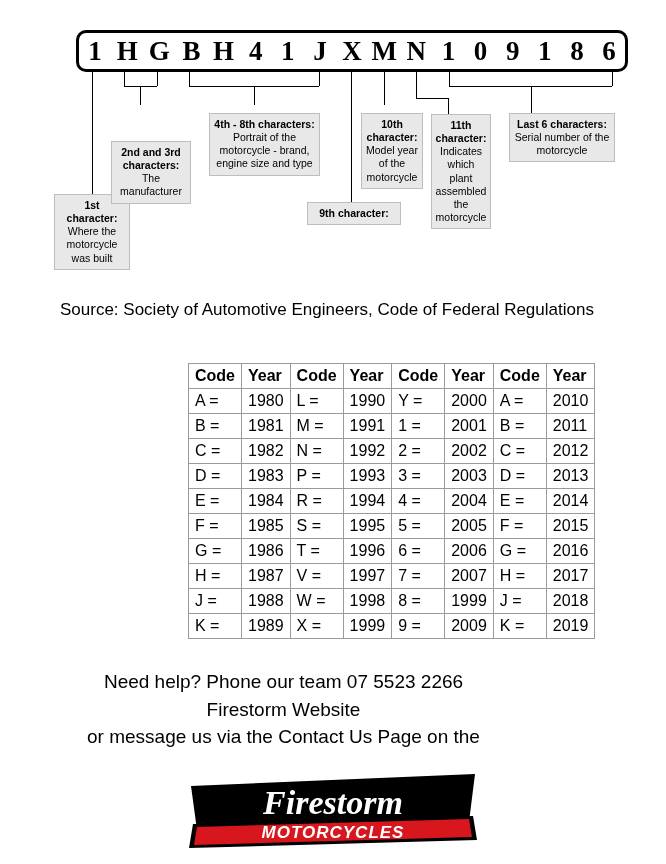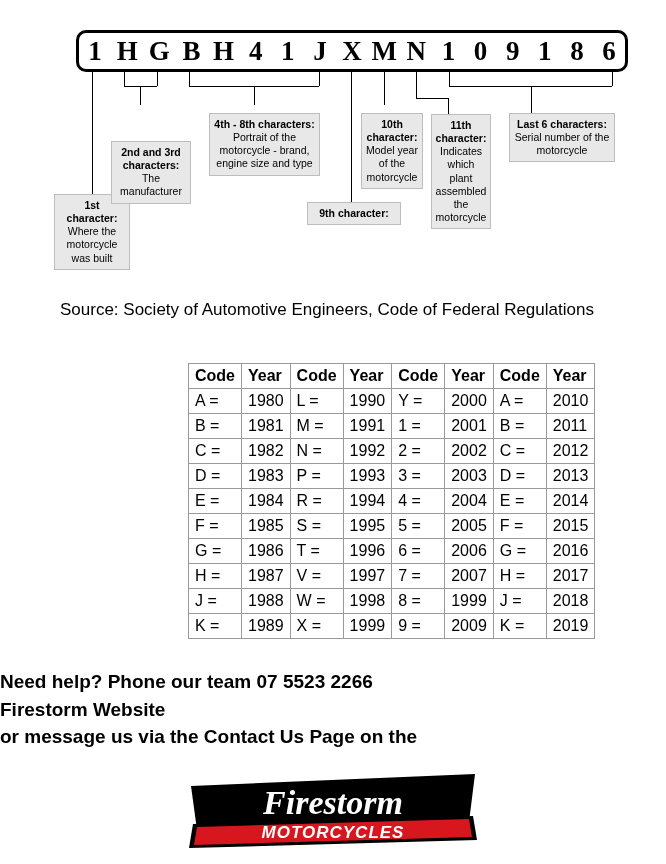--- a/index.html
+++ b/index.html
@@ -93,22 +93,23 @@
   }
   #code-table td.code-cell { width: 30px; }
   #code-table td.year-cell { width: 30px; }
 
   
   #help-text {
     position: absolute;
     left: 0;
     top: 668px;
     width: 567px;
+    text-align: center;
     font-size: 19px;
-    font-weight: bold;
+    font-weight: normal;
     line-height: 1.45;
   }
 
   
   #logo {
     position: absolute;
     left: 183px;
     top: 770px;
     width: 300px;
     height: 82px;

